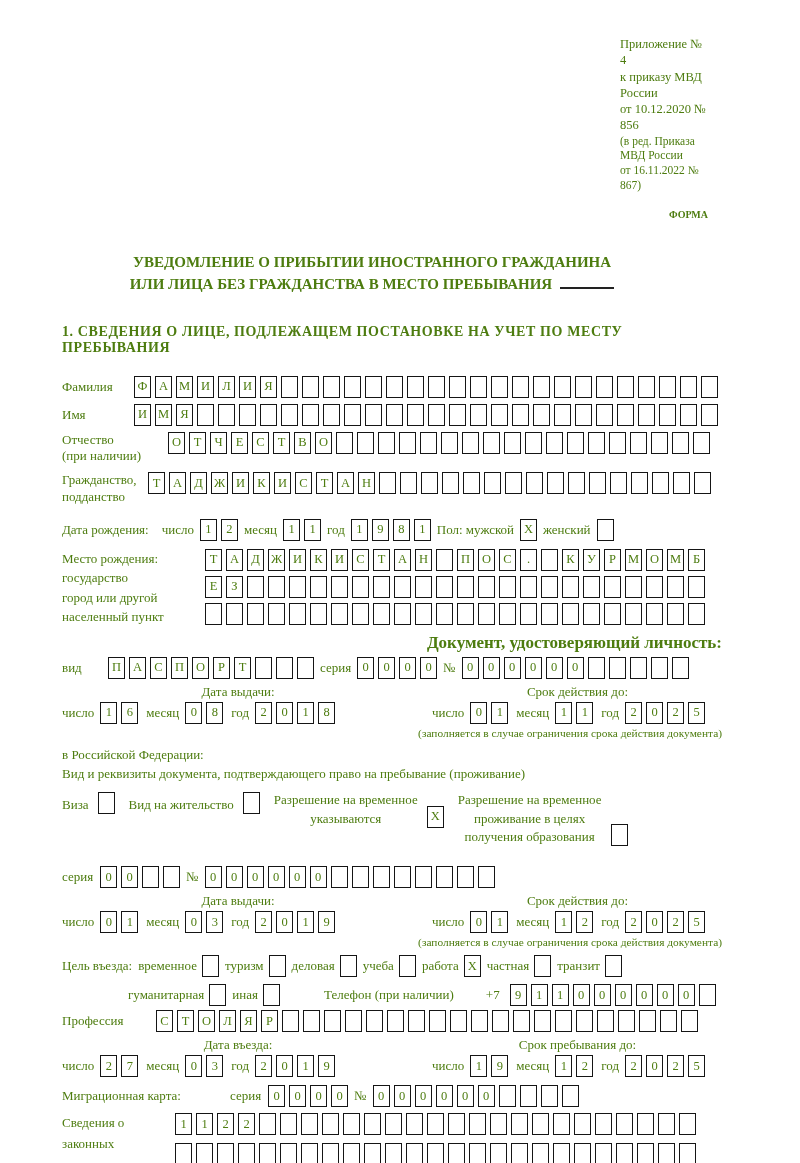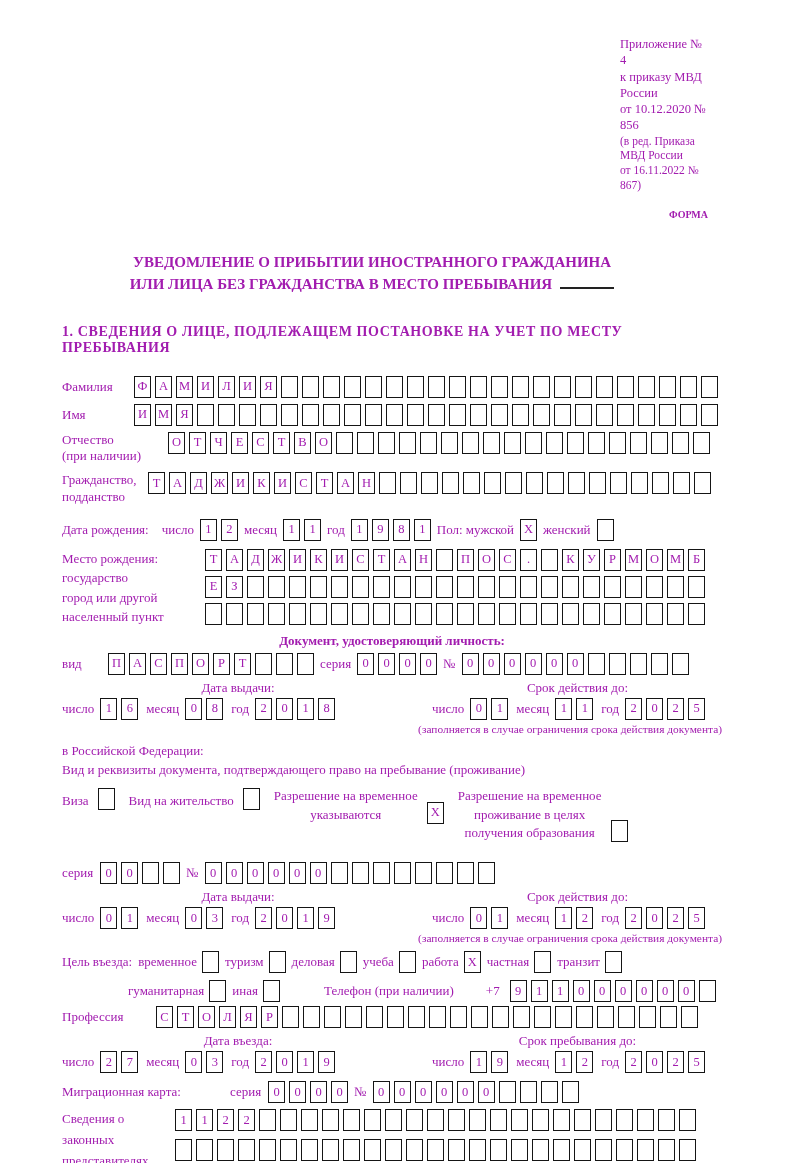--- a/index.html
+++ b/index.html
@@ -1,18 +1,18 @@
 <!DOCTYPE html>
 <html><head>
 <meta charset="utf-8">
 <style>
   html,body{margin:0;padding:0;background:#fff;}
   .page{
     position:relative; width:744px; height:1163px; background:#ffffff;
-    font-family:"Liberation Serif", serif; color:#a21caf; overflow:hidden;
+    font-family:"Liberation Serif", serif; color:#4d7c0f; overflow:hidden;
     box-sizing:border-box;
   }
   .appendix{margin:36px 34px 0 620px; font-size:12.5px; line-height:1.3;}
   .appendix .edition{font-size:11.5px; margin-top:5px; line-height:1.3;}
   .forma{ text-align:right; margin:16px 36px 0 0; font-weight:bold; font-size:10px;}
   .title{ text-align:center; font-weight:bold; font-size:15px; margin-top:32px; line-height:1.45;}
   .title .blank{display:inline-block; width:54px; border-bottom:2.2px solid #222; height:11px; margin-left:8px;}
   .sec-heading{ font-weight:bold; font-size:14px; letter-spacing:0.6px; margin:28px 20px 0 62px;}
 
   .form{ padding:0 22px 0 62px; font-size:13px;}
@@ -30,21 +30,21 @@
   .mr7{margin-right:7px;} .ml7{margin-left:7px;}
   .glbl{margin:0 6px;}
   .first-row{margin-top:20px;}
   .mt14{margin-top:14px;} .mt8{margin-top:8px;} .mt20{margin-top:20px;} .mt4{margin-top:4px;}
 
   .stack .line{display:block;}
   .bp{display:flex; align-items:flex-start; margin-top:8px;}
   .bp .lblcol{width:143px; line-height:1.5; flex:0 0 auto;}
   .bp .cellrows .cells{margin-bottom:5px;}
 
-  .doc-heading{ text-align:center; font-weight:bold; font-size:13px; margin-top:3px;}
+  .doc-heading{ text-align:right; font-weight:bold; font-size:17px; margin-top:3px;}
 
   .date-head{display:flex; margin-top:5px;}
   .dh1{width:352px; text-align:center; flex:0 0 auto;}
   .dh2{width:315px; text-align:center; margin-left:6px; flex:0 0 auto;}
   .date-vals{display:flex; align-items:center; margin-top:2px;}
   .dgroup{display:flex; align-items:center; gap:4px;}
   .dgroup .lbl{margin-right:2px; margin-left:4px;}
   .dgroup .lbl:first-child{margin-left:0;}
   .dg1{width:352px; flex:0 0 auto;}
   .dg2{margin-left:18px;}

